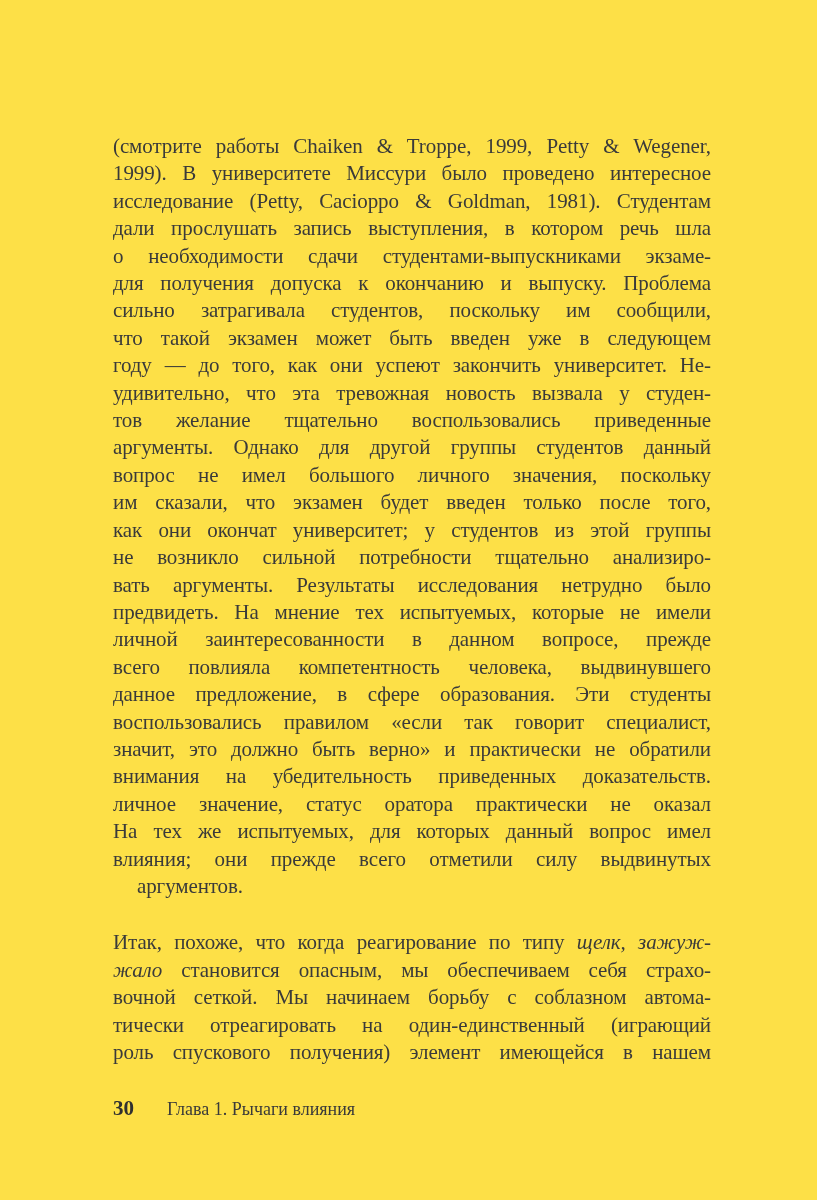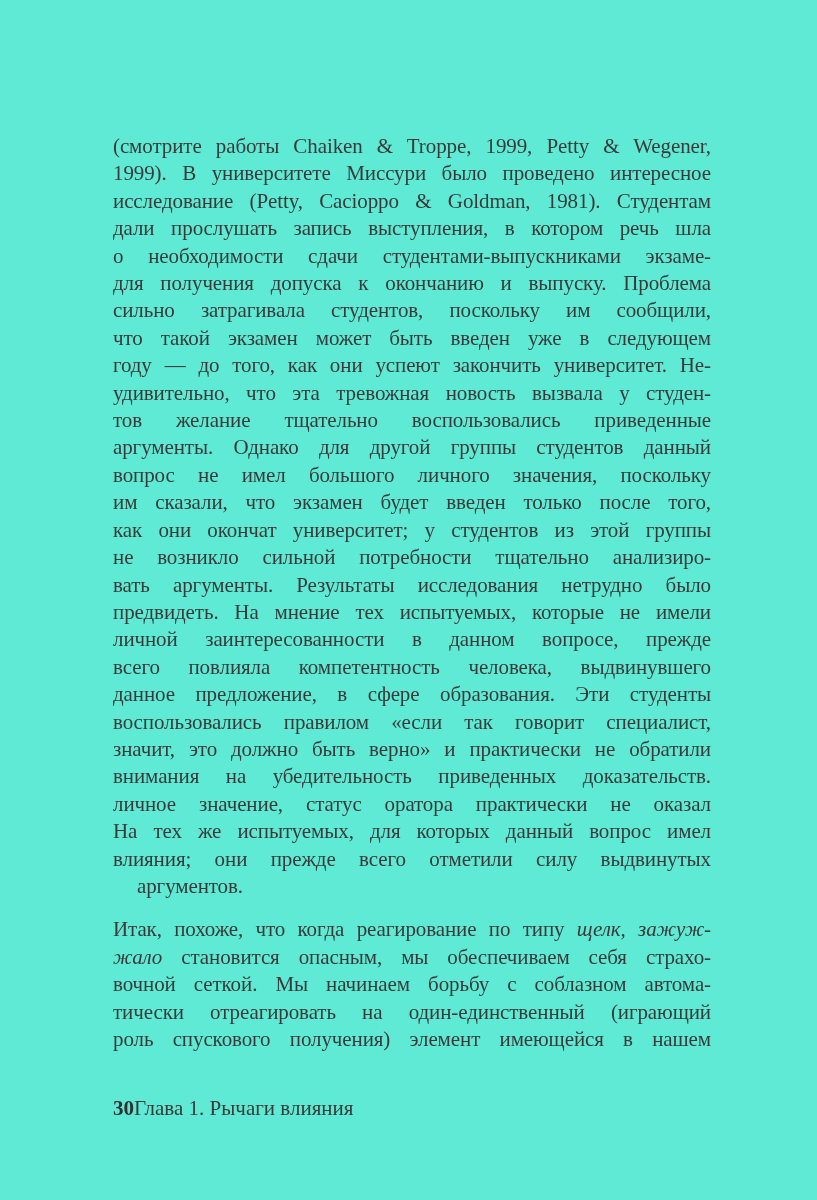--- a/index.html
+++ b/index.html
@@ -4,36 +4,36 @@
 <style>
   html, body {
     margin: 0;
     padding: 0;
     background: #ffffff;
   }
   .page {
     position: relative;
     width: 817px;
     height: 1200px;
-    background: #5eead4;
+    background: #fde047;
     overflow: hidden;
     font-family: "Liberation Serif", "DejaVu Serif", serif;
   }
   .text-block {
     position: absolute;
     left: 113px;
     top: 133px;
     width: 598px;
     font-size: 21px;
     line-height: 27.4px;
     color: #3a3a3a;
     letter-spacing: -0.1px;
   }
   .paragraph + .paragraph {
-    margin-top: 16px;
+    margin-top: 29px;
   }
   .line {
     text-align: justify;
     text-align-last: justify;
     white-space: normal;
   }
   .line.last {
     text-align-last: left;
     margin-left: 24px;
   }
@@ -47,21 +47,22 @@
     display: flex;
     align-items: baseline;
   }
   .page-number {
     font-family: Liberation Serif, serif;
     font-weight: 700;
     font-size: 21px;
     color: #303030;
   }
   .chapter-title {
-    font-size: 21px;
+    font-size: 18px;
+    margin-left: 33px;
     color: #3a3a3a;
   }
 </style>
 </head>
 <body>
 
 <div class="page">
   <div class="text-block">
       <div class="paragraph">
         <div class="line"><span>(смотрите работы Chaiken &amp; Troppe, 1999, Petty &amp; Wegener,</span></div>

